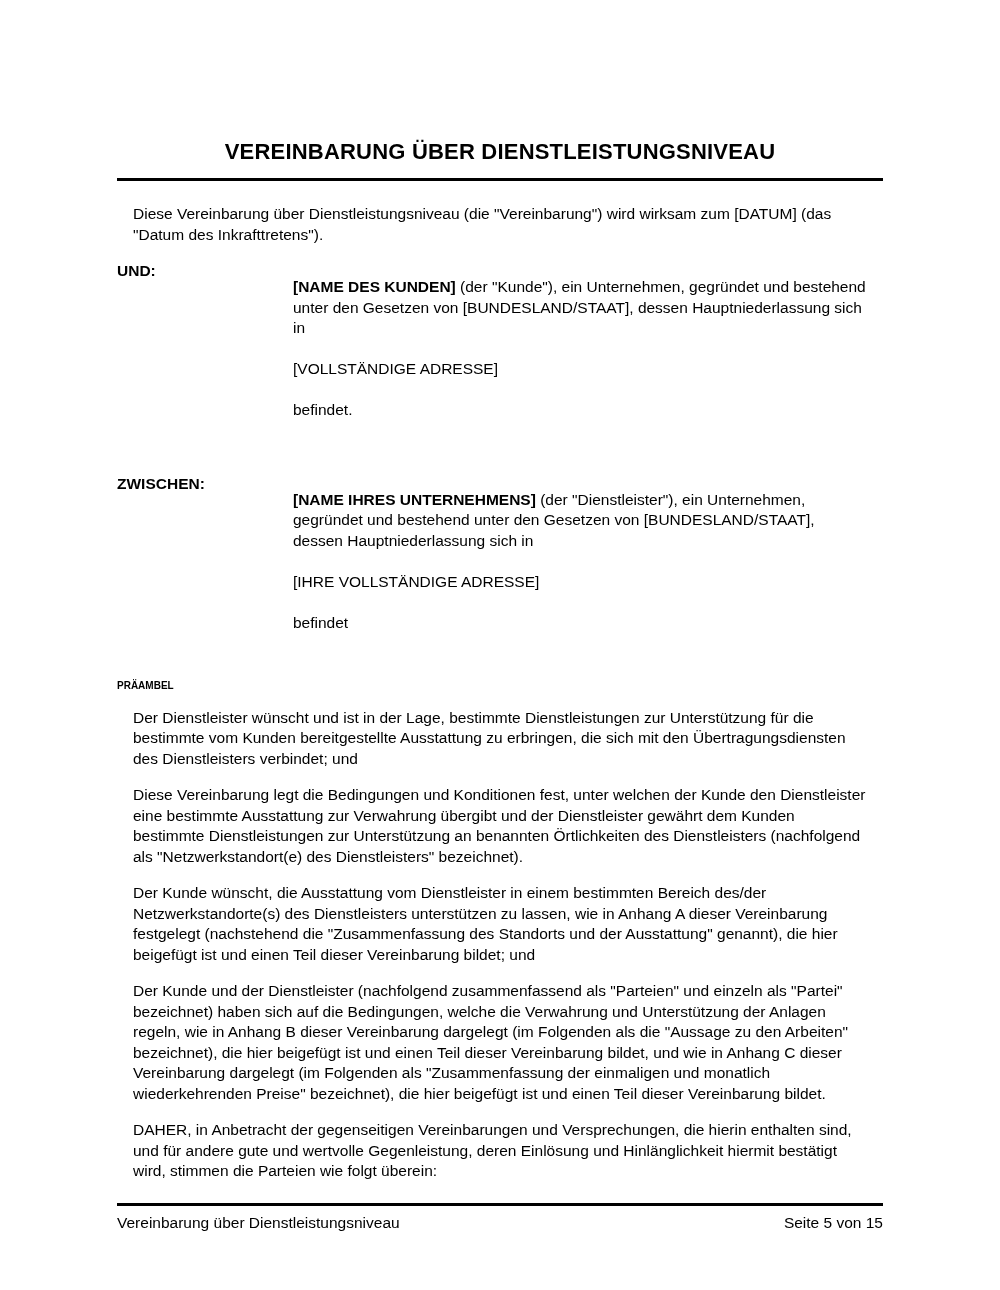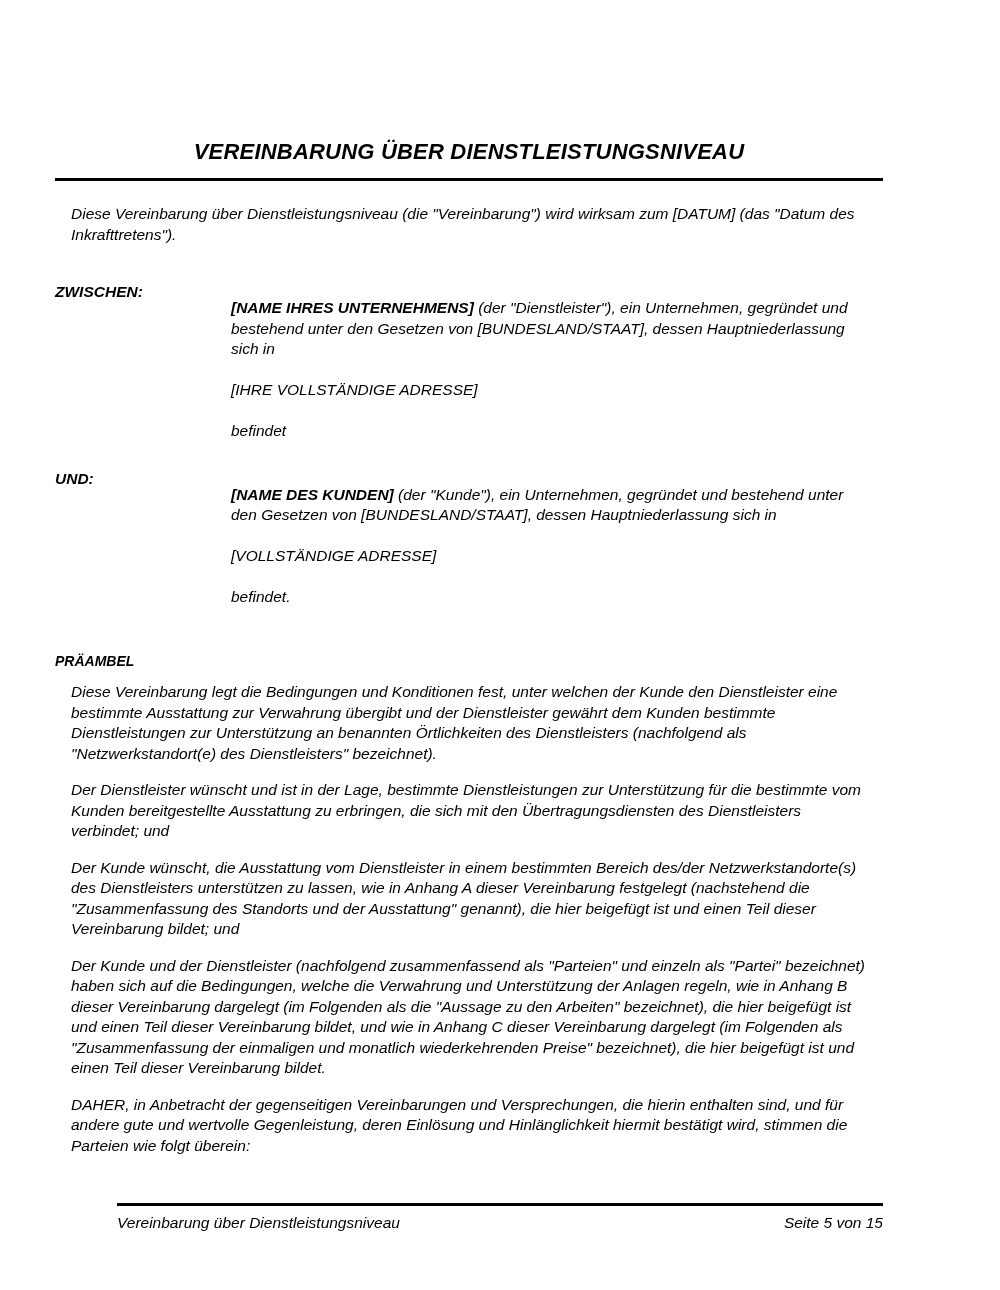--- a/index.html
+++ b/index.html
@@ -11,25 +11,24 @@
     width: 1000px;
     height: 1290px;
     position: relative;
     font-family: "Liberation Sans", "DejaVu Sans", sans-serif;
     color: #000000;
     -webkit-font-smoothing: antialiased;
   }
   .doc {
     position: absolute;
     top: 0; left: 0; right: 0; bottom: 0;
-    padding: 139px 117px 0 55px;
+    padding: 139px 117px 0 117px;
     box-sizing: border-box;
     font-size: 15.5px;
     line-height: 20.5px;
-    font-style: italic;
   }
   h1.page-title {
     margin: 0;
     font-size: 22px;
     line-height: 26px;
     font-weight: bold;
     text-align: center;
     letter-spacing: 0.2px;
   }
   .title-rule {
@@ -50,21 +49,21 @@
   .party-label {
     width: 160px;
     flex: 0 0 160px;
     font-weight: bold;
   }
   .party-content { flex: 1 1 auto; }
   .party-address, .party-suffix { margin-top: 20.5px; }
 
   .preamble-heading {
     margin: 27px 0 0 0;
-    font-size: 14px;
+    font-size: 10px;
     line-height: 20.5px;
     font-weight: bold;
   }
   .body-paragraph { margin-top: 11px; }
 
   .footer {
     position: absolute;
     left: 117px;
     right: 117px;
     top: 1203px;
@@ -85,42 +84,42 @@
 </head>
 <body>
 
 <div class="doc">
 
   <h1 class="page-title">VEREINBARUNG ÜBER DIENSTLEISTUNGSNIVEAU</h1>
   <div class="title-rule"></div>
 
   <p class="intro">Diese Vereinbarung über Dienstleistungsniveau (die "Vereinbarung") wird wirksam zum [DATUM] (das "Datum des Inkrafttretens").</p>
 
+  <div class="party party-second">
+    <div class="party-label">UND:</div>
+    <div class="party-content">
+      <p class="party-desc"><strong>[NAME DES KUNDEN]</strong> <span>(der "Kunde"), ein Unternehmen, gegründet und bestehend unter den Gesetzen von [BUNDESLAND/STAAT], dessen Hauptniederlassung sich in</span></p>
+      <p class="party-address">[VOLLSTÄNDIGE ADRESSE]</p>
+      <p class="party-suffix">befindet.</p>
+    </div>
+  </div>
+
   <div class="party party-first">
     <div class="party-label">ZWISCHEN:</div>
     <div class="party-content">
       <p class="party-desc"><strong>[NAME IHRES UNTERNEHMENS]</strong> <span>(der "Dienstleister"), ein Unternehmen, gegründet und bestehend unter den Gesetzen von [BUNDESLAND/STAAT], dessen Hauptniederlassung sich in</span></p>
       <p class="party-address">[IHRE VOLLSTÄNDIGE ADRESSE]</p>
       <p class="party-suffix">befindet</p>
     </div>
   </div>
 
-  <div class="party party-second">
-    <div class="party-label">UND:</div>
-    <div class="party-content">
-      <p class="party-desc"><strong>[NAME DES KUNDEN]</strong> <span>(der "Kunde"), ein Unternehmen, gegründet und bestehend unter den Gesetzen von [BUNDESLAND/STAAT], dessen Hauptniederlassung sich in</span></p>
-      <p class="party-address">[VOLLSTÄNDIGE ADRESSE]</p>
-      <p class="party-suffix">befindet.</p>
-    </div>
-  </div>
-
   <h2 class="preamble-heading">PRÄAMBEL</h2>
 
+  <p class="body-paragraph">Der Dienstleister wünscht und ist in der Lage, bestimmte Dienstleistungen zur Unterstützung für die bestimmte vom Kunden bereitgestellte Ausstattung zu erbringen, die sich mit den Übertragungsdiensten des Dienstleisters verbindet; und</p>
   <p class="body-paragraph">Diese Vereinbarung legt die Bedingungen und Konditionen fest, unter welchen der Kunde den Dienstleister eine bestimmte Ausstattung zur Verwahrung übergibt und der Dienstleister gewährt dem Kunden bestimmte Dienstleistungen zur Unterstützung an benannten Örtlichkeiten des Dienstleisters (nachfolgend als "Netzwerkstandort(e) des Dienstleisters" bezeichnet).</p>
-  <p class="body-paragraph">Der Dienstleister wünscht und ist in der Lage, bestimmte Dienstleistungen zur Unterstützung für die bestimmte vom Kunden bereitgestellte Ausstattung zu erbringen, die sich mit den Übertragungsdiensten des Dienstleisters verbindet; und</p>
   <p class="body-paragraph">Der Kunde wünscht, die Ausstattung vom Dienstleister in einem bestimmten Bereich des/der Netzwerkstandorte(s) des Dienstleisters unterstützen zu lassen, wie in Anhang A dieser Vereinbarung festgelegt (nachstehend die "Zusammenfassung des Standorts und der Ausstattung" genannt), die hier beigefügt ist und einen Teil dieser Vereinbarung bildet; und</p>
   <p class="body-paragraph">Der Kunde und der Dienstleister (nachfolgend zusammenfassend als "Parteien" und einzeln als "Partei" bezeichnet) haben sich auf die Bedingungen, welche die Verwahrung und Unterstützung der Anlagen regeln, wie in Anhang B dieser Vereinbarung dargelegt (im Folgenden als die "Aussage zu den Arbeiten" bezeichnet), die hier beigefügt ist und einen Teil dieser Vereinbarung bildet, und wie in Anhang C dieser Vereinbarung dargelegt (im Folgenden als "Zusammenfassung der einmaligen und monatlich wiederkehrenden Preise" bezeichnet), die hier beigefügt ist und einen Teil dieser Vereinbarung bildet.</p>
   <p class="body-paragraph">DAHER, in Anbetracht der gegenseitigen Vereinbarungen und Versprechungen, die hierin enthalten sind, und für andere gute und wertvolle Gegenleistung, deren Einlösung und Hinlänglichkeit hiermit bestätigt wird, stimmen die Parteien wie folgt überein:</p>
 
   <div class="footer">
     <div class="footer-rule"></div>
     <div class="footer-row">
       <span>Vereinbarung über Dienstleistungsniveau</span>
       <span>Seite 5 von 15</span>
     </div>

